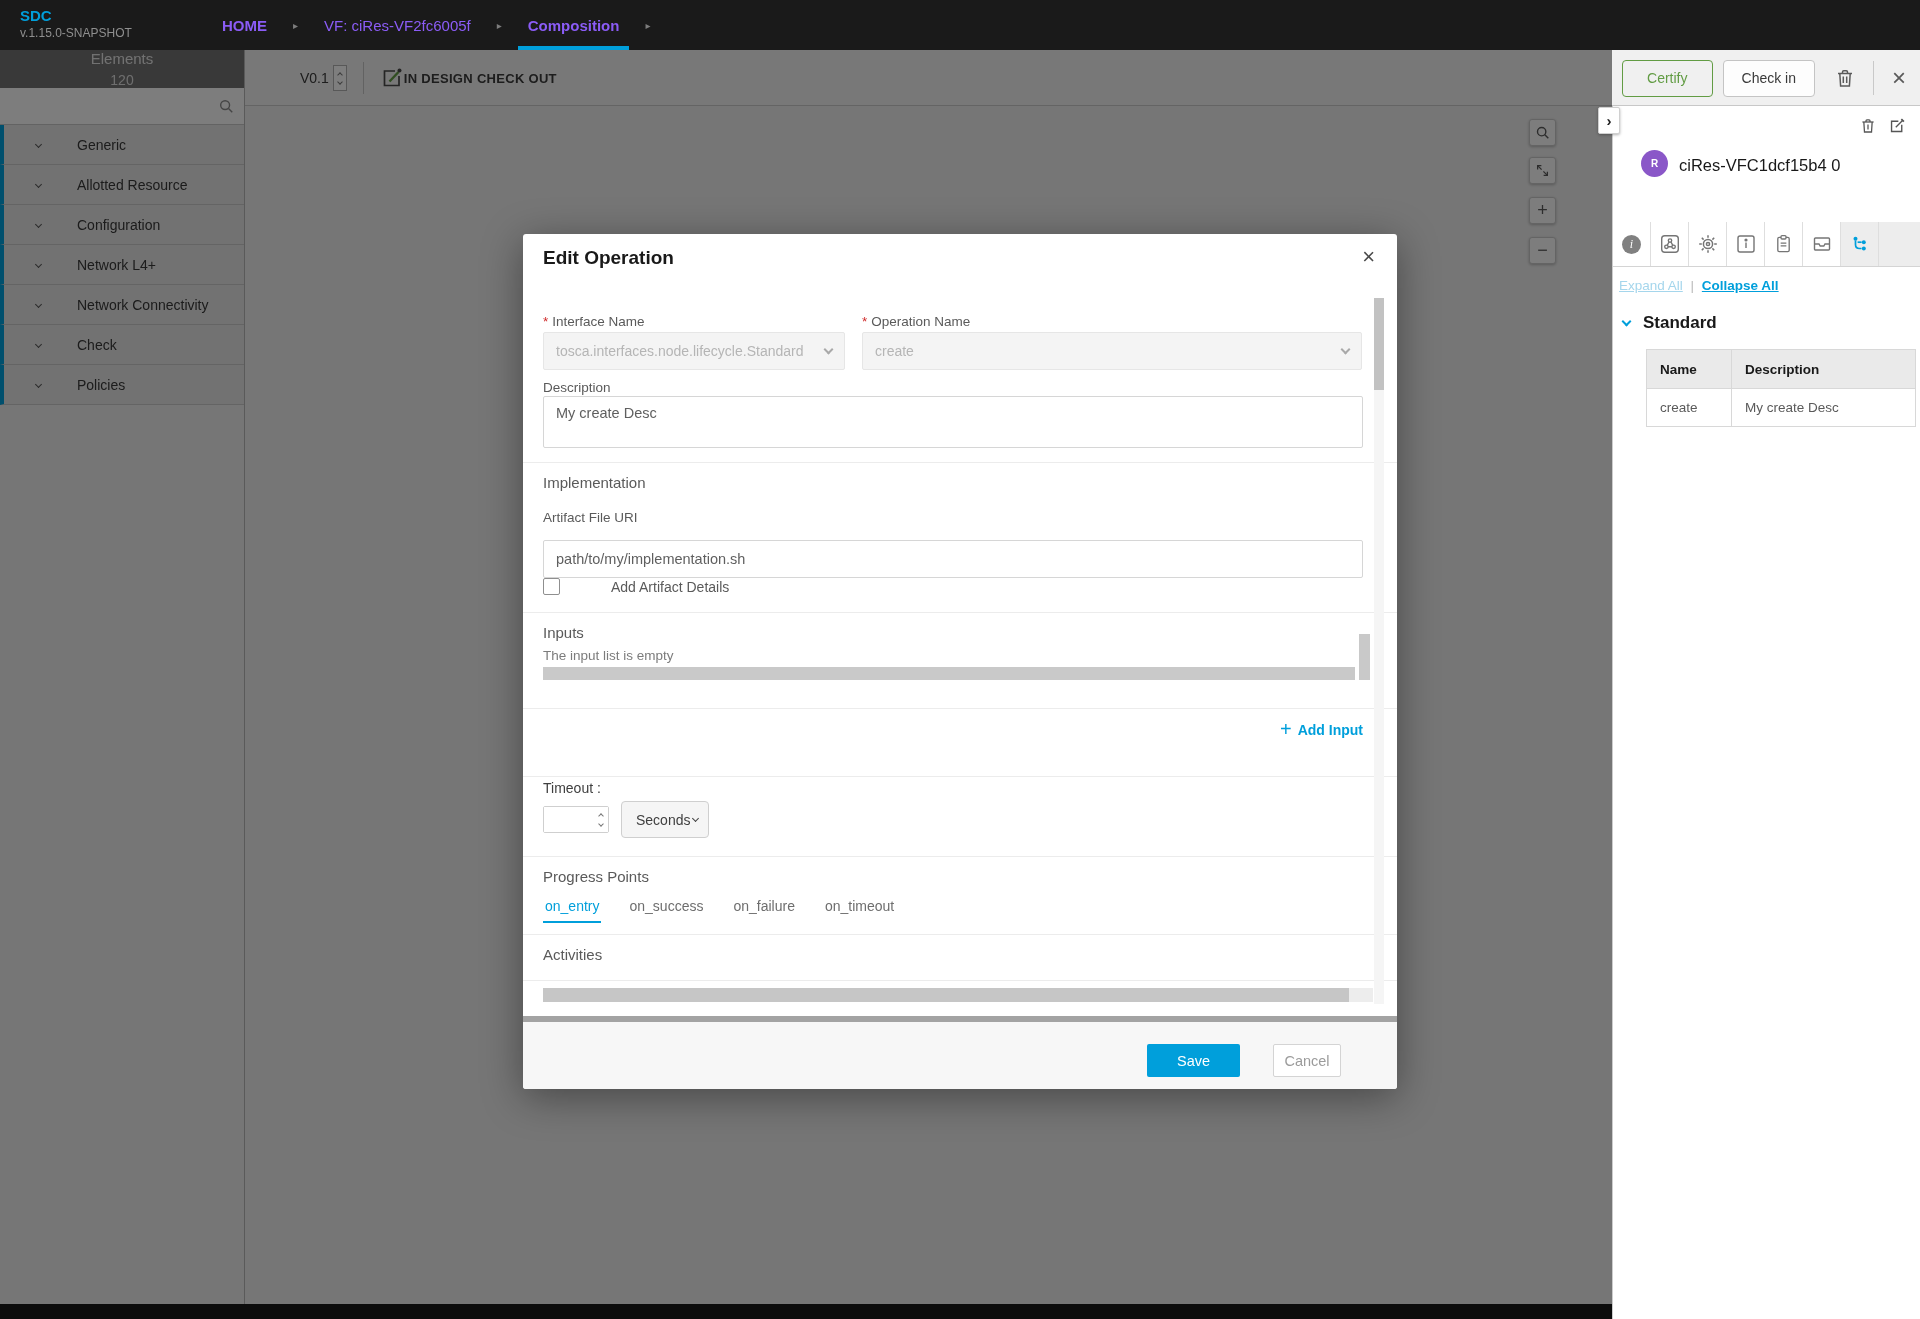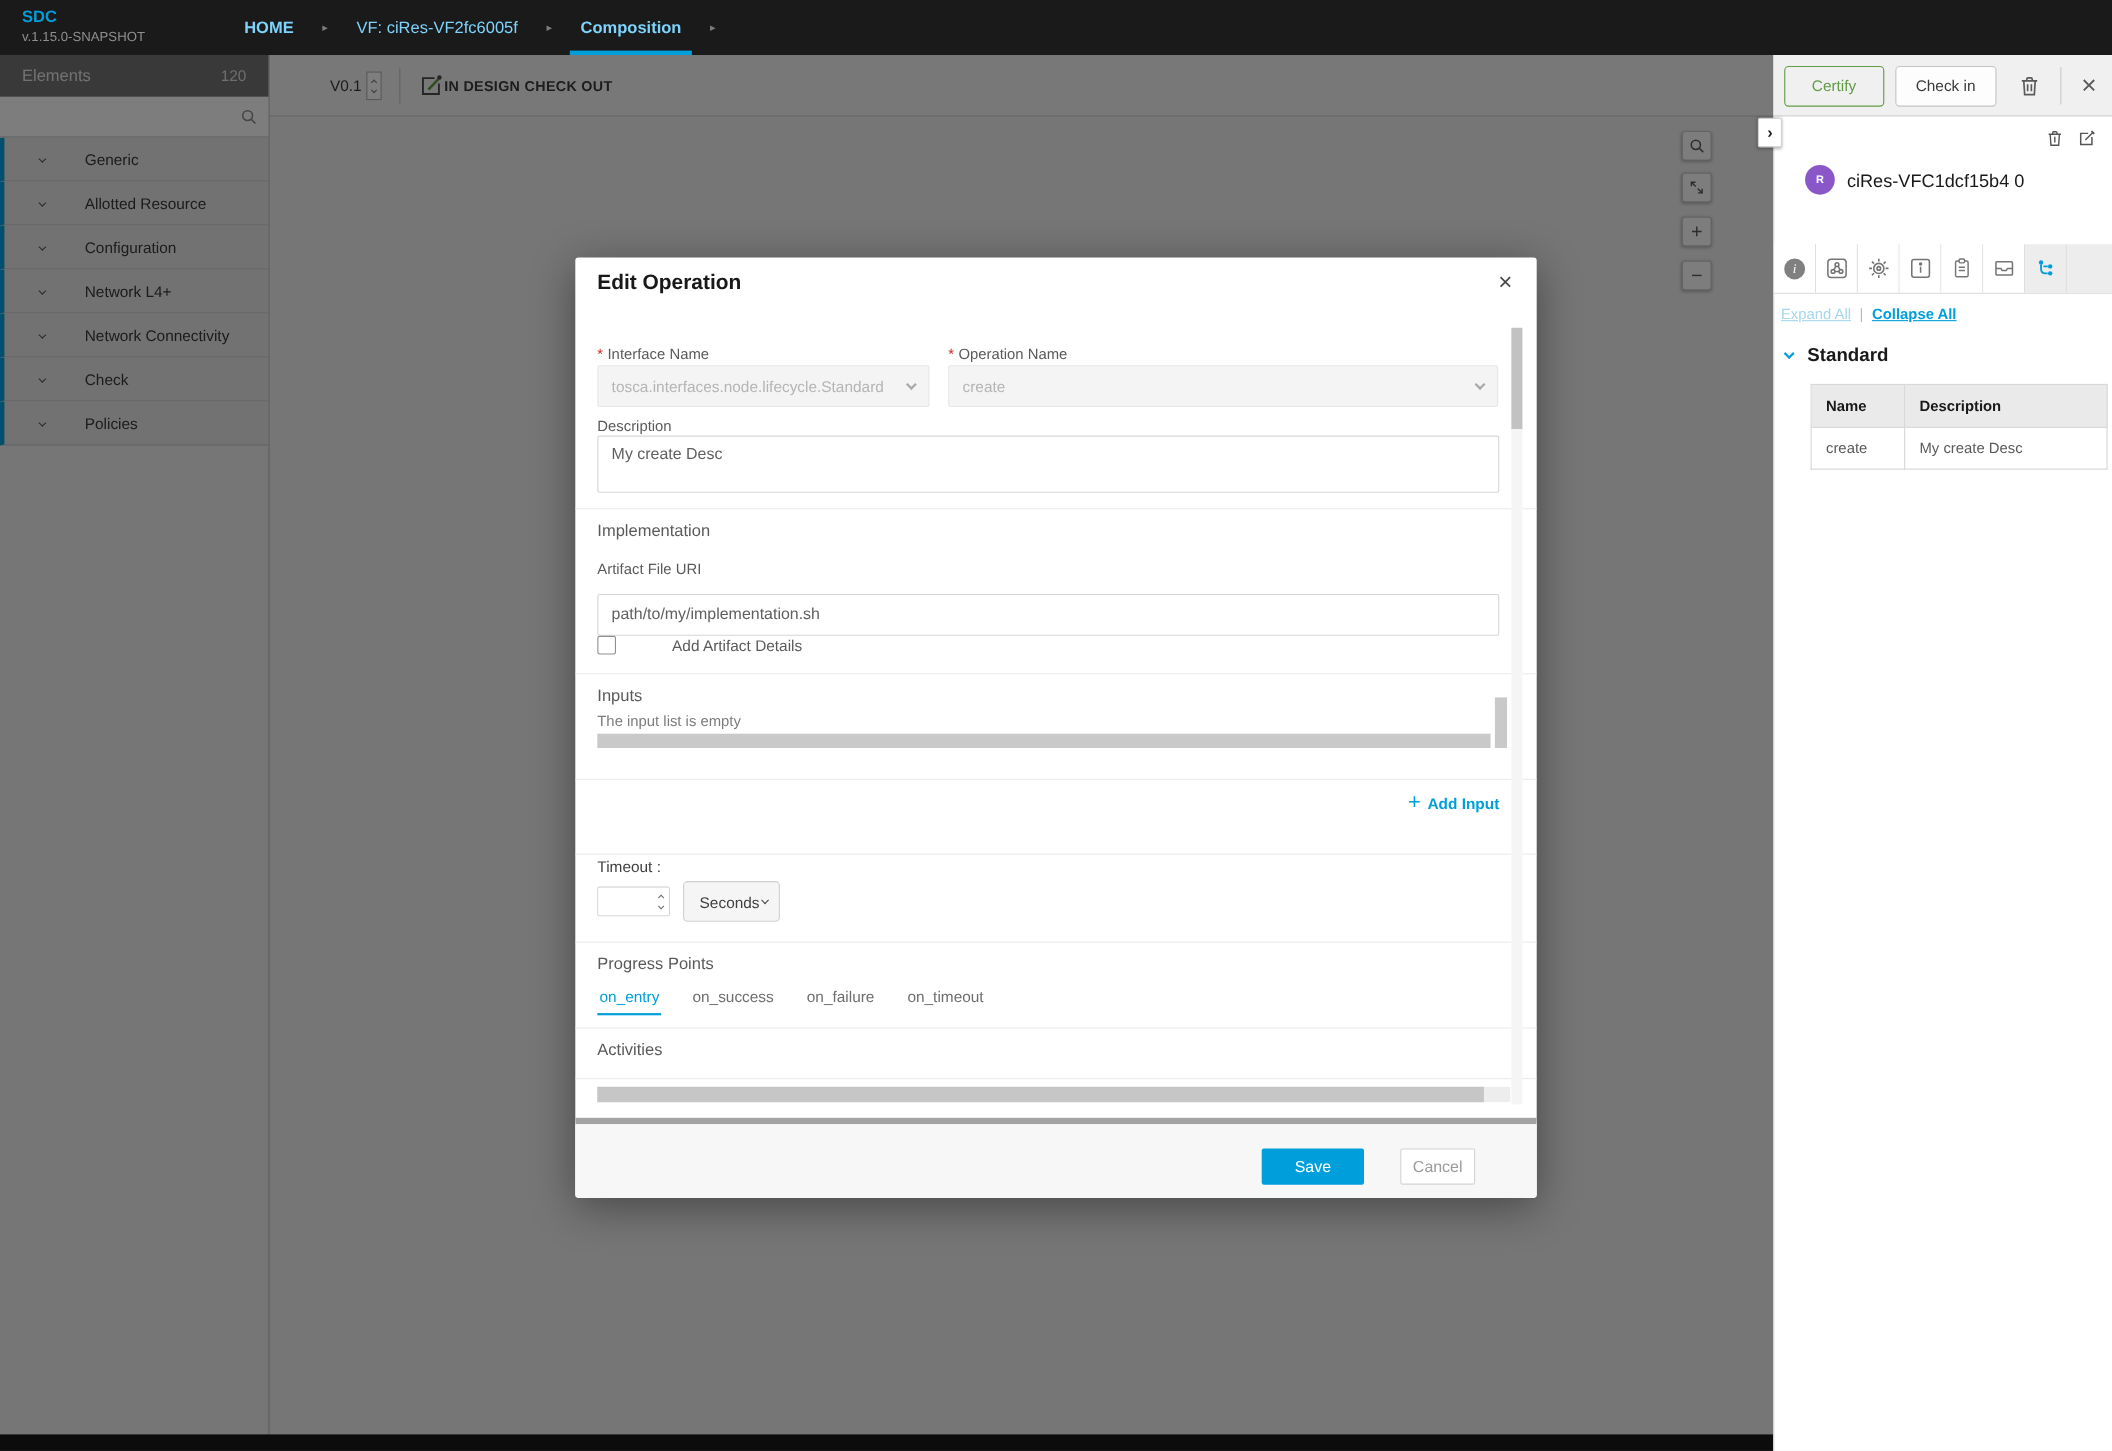--- a/index.html
+++ b/index.html
@@ -8,21 +8,21 @@
     font-family:"Liberation Sans","DejaVu Sans",sans-serif;
     background:#ededed; position:relative; overflow:hidden; color:#333;
   }
 
   
   .app-header { position:absolute; left:0; top:0; width:1920px; height:50px; background:#1a1a1a; z-index:60; }
   .logo { position:absolute; left:20px; top:7px; line-height:1.25; }
   .logo-title { color:#009fdb; font-size:15px; font-weight:bold; }
   .logo-version { color:#8f8f8f; font-size:12px; }
   .crumbs { position:absolute; left:212px; top:0; height:50px; display:flex; align-items:stretch; }
-  .crumb { display:flex; align-items:center; color:#7dd3fc; font-size:15px; padding:0 10px; }
+  .crumb { display:flex; align-items:center; color:#8b5cf6; font-size:15px; padding:0 10px; }
   .crumb.bold { font-weight:bold; }
   .crumb.active { border-bottom:4px solid #009fdb; padding-top:4px; }
   .crumb-sep { display:flex; align-items:center; color:#7d7d7d; font-size:10px; padding:0 16px; }
 
   
   .sub-header { position:absolute; left:245px; top:50px; width:1675px; height:56px;
     background:#f0f0f0; border-bottom:1px solid #c8c8c8; }
   .sh-left { position:absolute; left:55px; top:0; height:56px; display:flex; align-items:center; }
   .sh-version { font-size:14px; color:#3a3a3a; }
   .stepper { width:14px; height:26px; background:#fdfdfd; border:1px solid #b0b0b0; margin-left:4px;
@@ -35,21 +35,21 @@
   .btn-checkin { height:37px; padding:0 18px; background:#fdfdfd; border:1px solid #c4c4c4;
     color:#3a3a3a; border-radius:4px; font-size:14px; margin-left:10px; font-family:inherit; }
   .sh-icon { margin-left:20px; color:#5a5a5a; display:flex; align-items:center; }
   .sh-x { font-size:24px; color:#5a5a5a; margin-left:0; }
   .sh-div { width:1px; height:34px; background:#c9c9c9; margin:0 18px; }
 
   
   .sidebar { position:absolute; left:0; top:50px; width:245px; height:1254px; background:#ededed;
     border-right:1px solid #b5b5b5; }
   .sb-header { height:38px; background:#737373; display:flex; align-items:center; padding:0 20px;
-    justify-content:space-between; }
+    justify-content:space-between;flex-direction:column; }
   .sb-title { color:#e3e3e3; font-size:15px; }
   .sb-count { color:#dddddd; font-size:14px; }
   .sb-search { height:37px; background:#fbfbfb; border-bottom:1px solid #c6c6c6; position:relative; }
   .sb-search input { width:100%; height:100%; border:none; background:transparent; padding:0 34px 0 12px;
     font-size:13px; font-family:inherit; outline:none; }
   .sb-search svg { position:absolute; right:10px; top:10px; }
   .sb-item { height:40px; background:#e4e4e4; border-left:4px solid #009fdb; border-bottom:1px solid #c9c9c9;
     display:flex; align-items:center; padding-left:32px; cursor:pointer;gap:20px; }
   .sb-item .chev { color:#555; margin-right:16px; }
   .sb-item-label { font-size:14px; color:#383838; }

